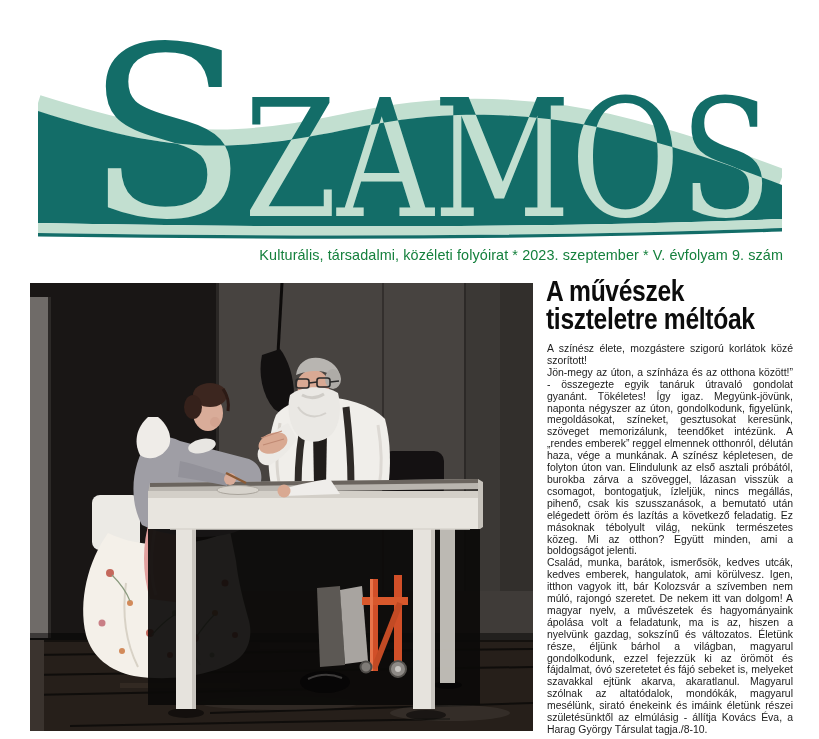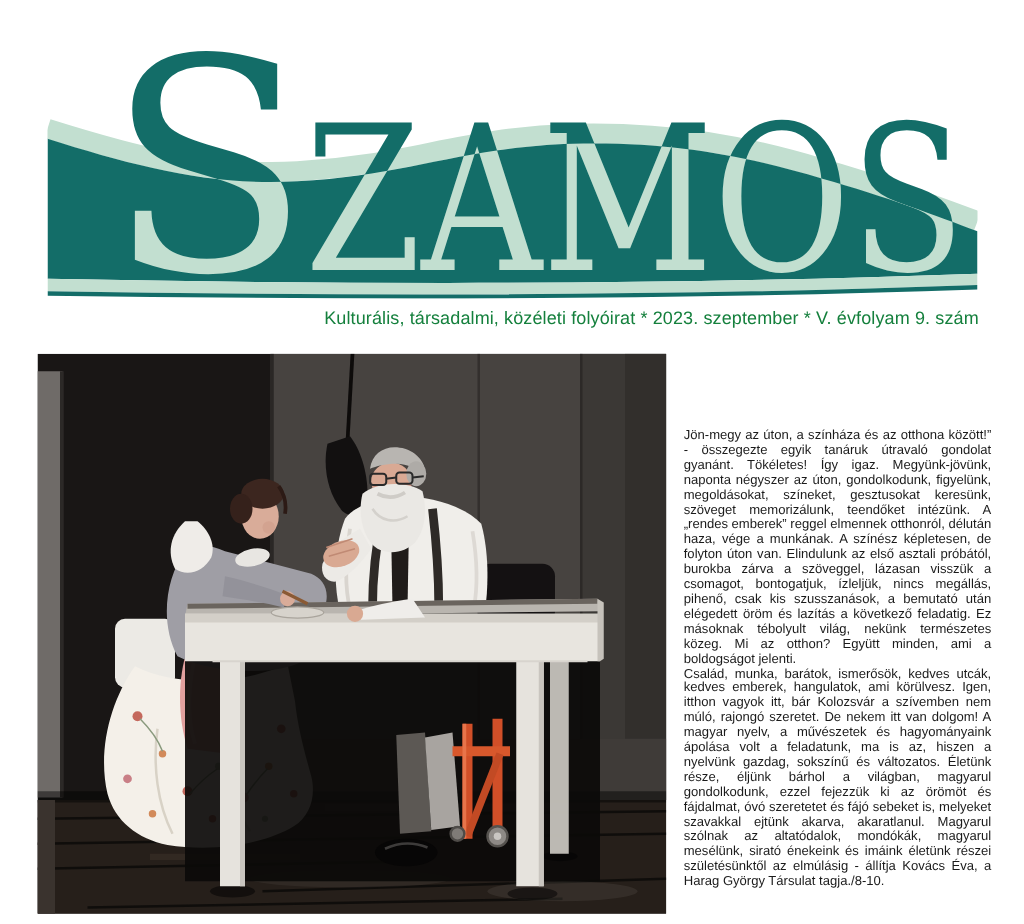--- a/index.html
+++ b/index.html
@@ -206,21 +206,28 @@
         <ellipse cx="208" cy="207" rx="21" ry="4.5" fill="#d7d3cc" stroke="#a9a49c" stroke-width="1"></ellipse>
         <path d="M150,178 C168,182 186,188 200,193 L197,203 C180,199 162,196 148,194 Z" fill="#93929a"></path>
         <circle cx="200" cy="196" r="6" fill="#d9ac99"></circle>
         <path d="M196,190 L216,200" stroke="#8a5a34" stroke-width="2.5"></path>
         <path d="M300,196 C284,198 266,202 254,206 L254,213 L310,211 Z" fill="#efedea"></path>
         <circle cx="254" cy="208" r="6.5" fill="#d9a992"></circle>
       </g>
     </svg>
   </figure>
 
+  <div class="article">
+    <div class="headline">
+      <div>A művészek</div>
+      <div>tiszteletre méltóak</div>
+    </div>
+  </div>
 
   <div class="body-copy">
+    <p>A színész élete, mozgástere szigorú korlátok közé szorított!</p>
     <p>Jön-megy az úton, a színháza és az otthona között!” - összegezte egyik tanáruk útravaló gondolat gyanánt. Tökéletes! Így igaz. Megyünk-jövünk, naponta négyszer az úton, gondolkodunk, figyelünk, megoldásokat, színeket, gesztusokat keresünk, szöveget memorizálunk, teendőket intézünk. A „rendes emberek” reggel elmennek otthonról, délután haza, vége a munkának. A színész képletesen, de folyton úton van. Elindulunk az első asztali próbától, burokba zárva a szöveggel, lázasan visszük a csomagot, bontogatjuk, ízleljük, nincs megállás, pihenő, csak kis szusszanások, a bemutató után elégedett öröm és lazítás a következő feladatig. Ez másoknak tébolyult világ, nekünk természetes közeg. Mi az otthon? Együtt minden, ami a boldogságot jelenti.</p>
     <p>
       <span>Család, munka, barátok, ismerősök, kedves utcák, kedves emberek, hangulatok, ami körülvesz. Igen, itthon vagyok itt, bár Kolozsvár a szívemben nem múló, rajongó szeretet. De nekem itt van dolgom! A magyar nyelv, a művészetek és hagyományaink ápolása volt a feladatunk, ma is az, hiszen a nyelvünk gazdag, sokszínű és változatos. Életünk része, éljünk bárhol a világban, magyarul gondolkodunk, ezzel fejezzük ki az örömöt és fájdalmat, óvó szeretetet és fájó sebeket is, melyeket szavakkal ejtünk akarva, akaratlanul. Magyarul szólnak az altatódalok, mondókák, magyarul mesélünk, sirató énekeink és imáink életünk részei születésünktől az elmúlásig - állítja Kovács Éva, a Harag György Társulat tagja.</span><span class="pref">/8-10.</span>
     </p>
   </div>
 
 </div>
 
 </body></html>

